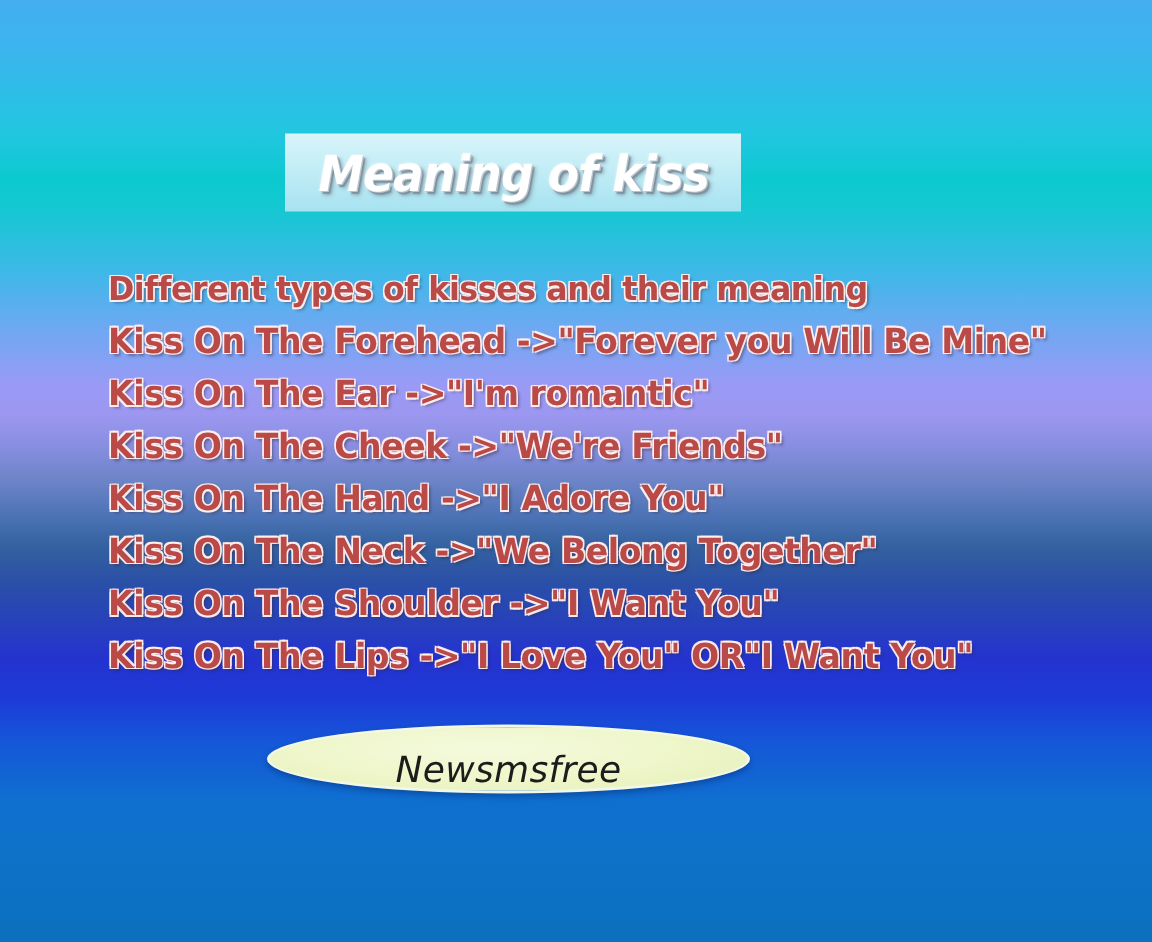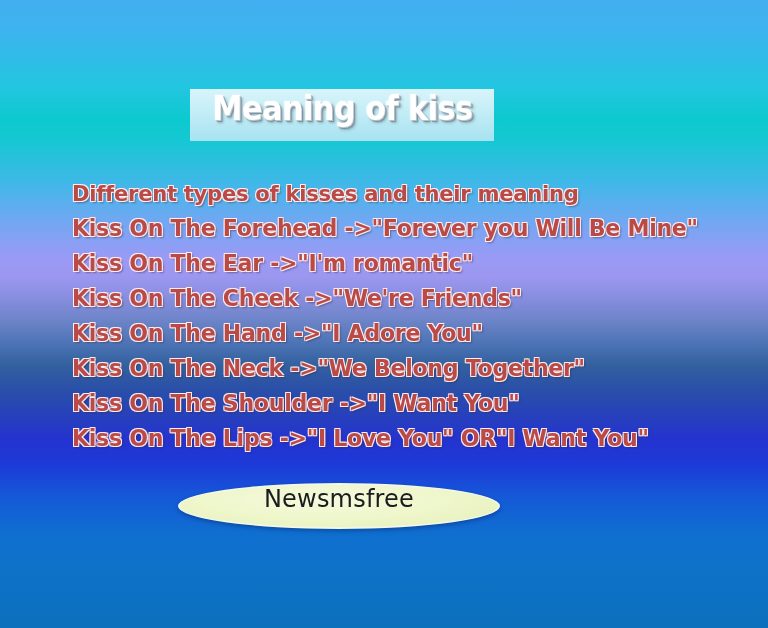--- a/index.html
+++ b/index.html
@@ -45,23 +45,24 @@
     position: absolute;
     left: 190px;
     top: 89px;
     width: 304px;
     height: 52px;
     background: linear-gradient(to bottom,
         rgba(232, 248, 252, 0.92) 0%,
         rgba(214, 241, 250, 0.90) 45%,
         rgba(188, 230, 245, 0.88) 100%);
     display: flex;
-    align-items: flex-start;
+    align-items: center;
     justify-content: center;
     box-sizing: border-box;
+    font-style: italic;
   }
 
   .title-text {
     font-family: "DejaVu Sans", "Liberation Sans", sans-serif;
     font-size: 33px;
     font-weight: bold;
     color: #ffffff;
     letter-spacing: -0.6px;
     transform: scaleX(0.92);
     white-space: nowrap;
@@ -111,23 +112,24 @@
     width: 322px;
     height: 46px;
     border-radius: 50%;
     background: radial-gradient(ellipse at 45% 35%,
         #f4fadd 0%,
         #eef6c9 55%,
         #e4eeb8 100%);
     border: 2px solid #f2f7e6;
     box-sizing: border-box;
     display: flex;
-    align-items: flex-start;
+    align-items: flex-end;
     justify-content: center;
     box-shadow: 0 2px 4px rgba(0, 20, 70, 0.35);
+    font-style: italic;
   }
 
   .brand-text {
     font-family: "DejaVu Sans", "Liberation Sans", sans-serif;
     font-size: 24px;
     font-weight: normal;
     color: #1c1c1c;
     letter-spacing: 0.2px;
   }
 </style>

